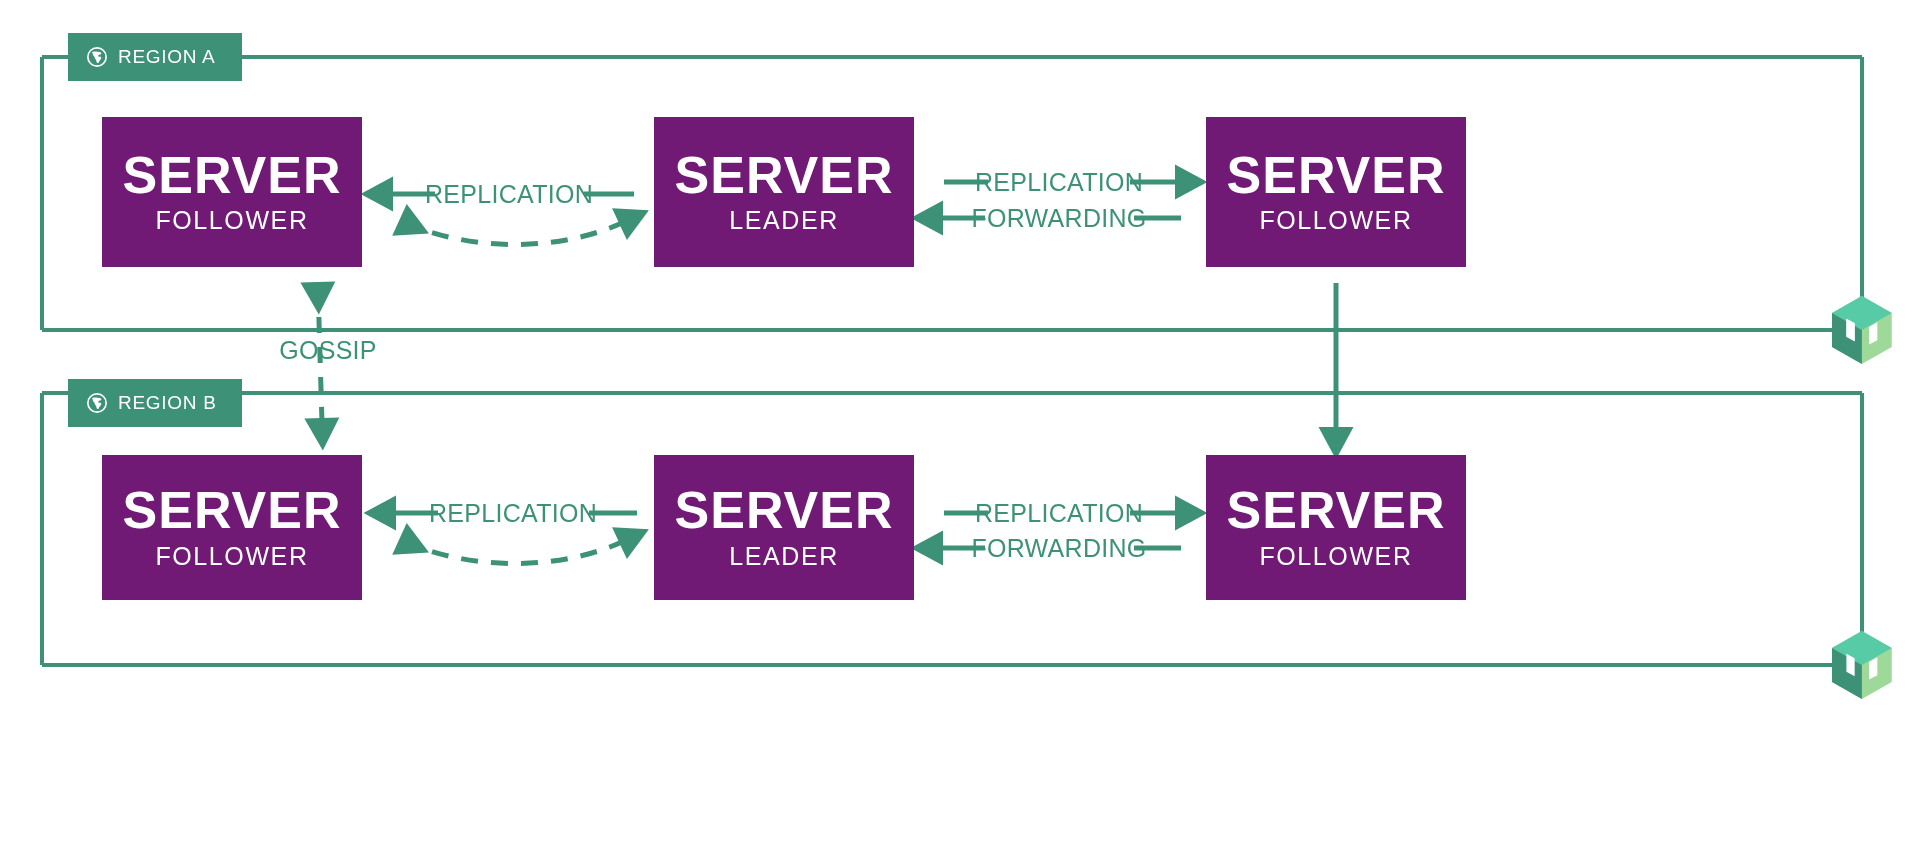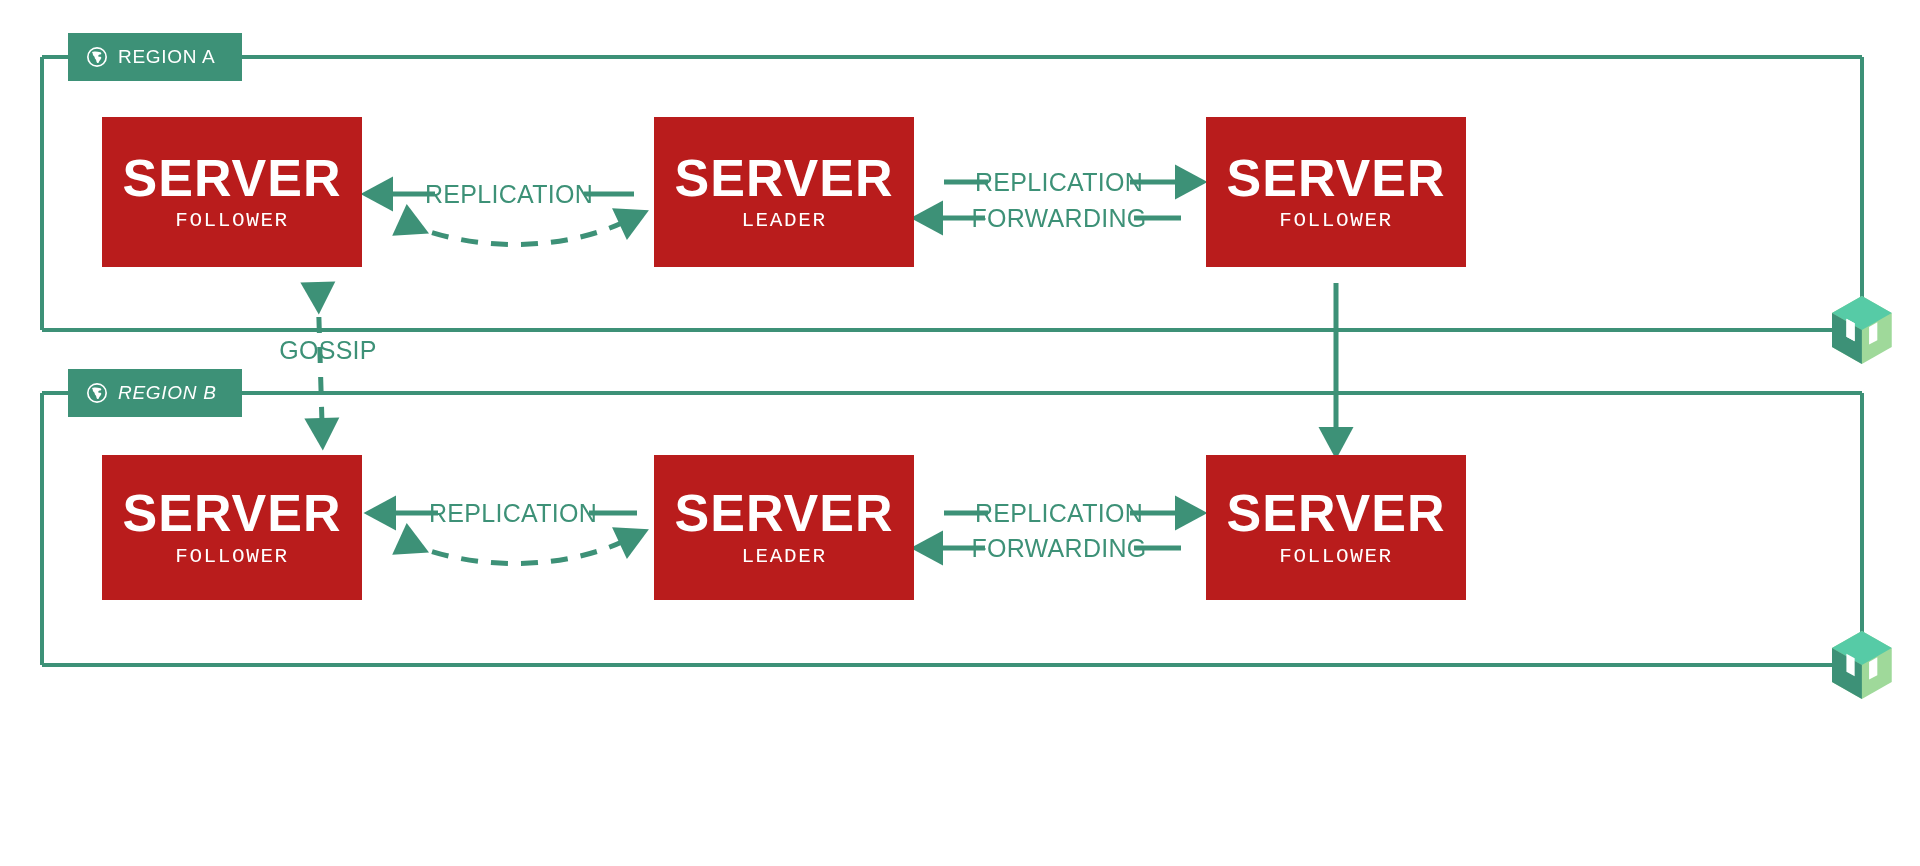--- a/index.html
+++ b/index.html
@@ -9,26 +9,26 @@
   svg.layer{position:absolute;left:0;top:0;width:1920px;height:866px;overflow:visible;}
 
   
   .region-tab{position:absolute;background:#3d9177;display:flex;align-items:center;
               gap:10px;padding:0 18px;height:48px;box-sizing:border-box;}
   .region-tab .tab-label{color:#ffffff;font-size:19px;letter-spacing:.7px;
               font-family:"Liberation Sans",sans-serif;white-space:nowrap;}
   .globe{width:22px;height:22px;flex:0 0 22px;display:block;}
 
   
-  .server{position:absolute;background:#b91c1c;display:flex;flex-direction:column;
+  .server{position:absolute;background:#701a75;display:flex;flex-direction:column;
           align-items:center;justify-content:center;box-sizing:border-box;}
   .server .s-title{color:#fff;font-size:52px;font-weight:bold;letter-spacing:1px;
           line-height:1.02;font-family:"Liberation Sans",sans-serif;}
-  .server .s-role{color:#fff;font-size:21px;letter-spacing:1.6px;margin-top:4px;
-          font-family:Liberation Mono, monospace;}
+  .server .s-role{color:#fff;font-size:25px;letter-spacing:1.6px;margin-top:4px;
+          font-family:Liberation Sans, sans-serif;}
 
   
   .edge-label{position:absolute;color:#3d9177;font-size:25px;letter-spacing:.3px;
           white-space:nowrap;font-family:"Liberation Sans",sans-serif;}
   .edge-label.center{transform:translateX(-50%);}
 </style>
 </head>
 <body>
 
 <div id="stage">
@@ -130,21 +130,21 @@
     <svg class="globe" viewBox="0 0 24 24">
       <circle cx="12" cy="12" r="10" fill="none" stroke="#fff" stroke-width="1.8"></circle>
       <path d="M6.5 6.5 C8 8.5 7 10 8.5 11 C10 12 9 13.5 10.5 14.5 C11.5 15.2 11 17 12 18.2
                C12.6 19 13.6 18.6 14 17.6 C14.6 16 16 15 16.6 13.4 C17 12.2 16 11.6 15 11.8
                C13.8 12 13 11 13.6 10 C14.2 9 15.6 9.4 16.4 8.6 C17 8 16.6 7 15.6 6.8
                C13.4 6.4 11 5.6 9 6 Z" fill="#fff"></path>
     </svg>
     <span class="tab-label">REGION A</span>
   </div>
 
-  <div class="region-tab" style="left:68px;top:369px;width:174px;font-style:italic;">
+  <div class="region-tab" style="left:68px;top:379px;width:174px;">
     <svg class="globe" viewBox="0 0 24 24">
       <circle cx="12" cy="12" r="10" fill="none" stroke="#fff" stroke-width="1.8"></circle>
       <path d="M6.5 6.5 C8 8.5 7 10 8.5 11 C10 12 9 13.5 10.5 14.5 C11.5 15.2 11 17 12 18.2
                C12.6 19 13.6 18.6 14 17.6 C14.6 16 16 15 16.6 13.4 C17 12.2 16 11.6 15 11.8
                C13.8 12 13 11 13.6 10 C14.2 9 15.6 9.4 16.4 8.6 C17 8 16.6 7 15.6 6.8
                C13.4 6.4 11 5.6 9 6 Z" fill="#fff"></path>
     </svg>
     <span class="tab-label">REGION B</span>
   </div>
 

